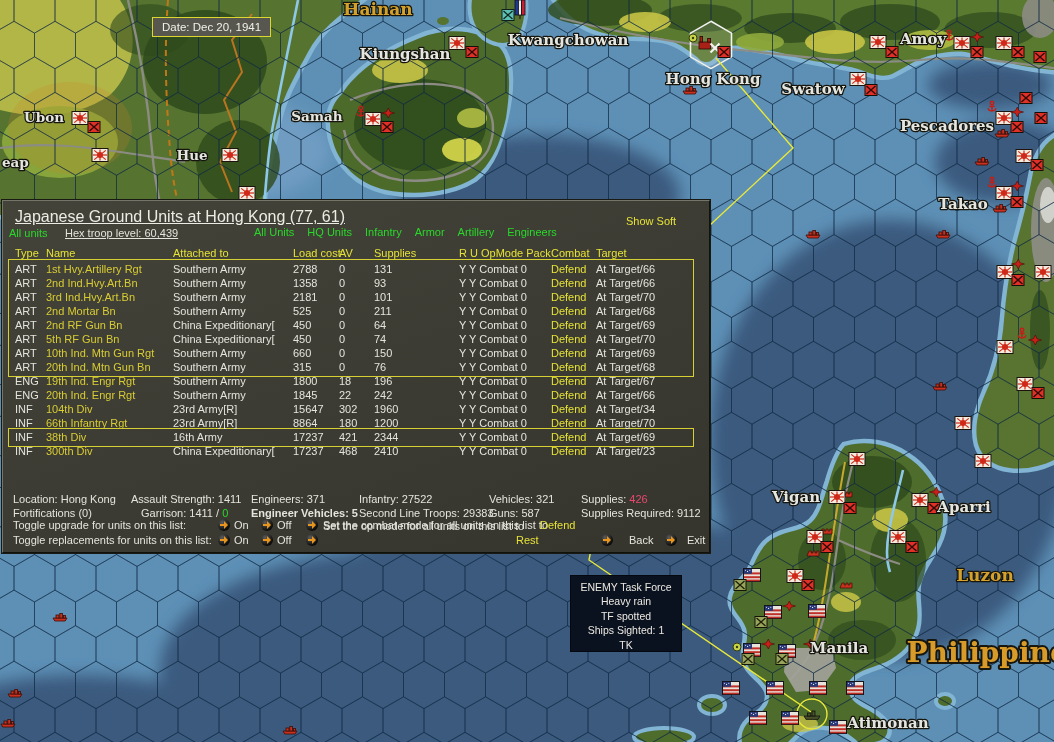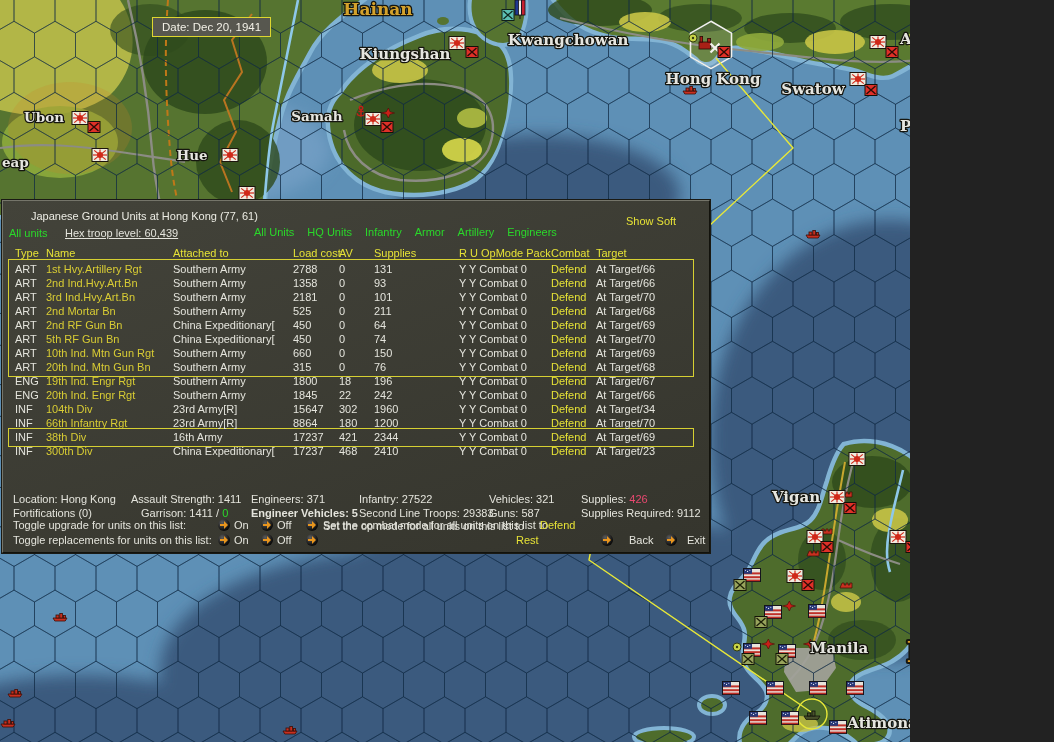--- a/index.html
+++ b/index.html
@@ -1,16 +1,16 @@
 <!DOCTYPE html>
 <html><head>
 <meta charset="utf-8">
 <style>
   html,body{margin:0;padding:0;background:#222;}
-  #screen{position:relative;width:910px;height:742px;overflow:hidden;background:#bef264;
+  #screen{position:relative;width:1054px;height:742px;overflow:hidden;background:#bef264;
           font-family:"Liberation Sans",sans-serif;}
   #mapsvg{position:absolute;left:0;top:0;}
 
   
   text{font-family:"DejaVu Serif",serif;font-weight:bold;paint-order:stroke;stroke:#16160f;stroke-width:2.6px;stroke-linejoin:round;}
   text.city{fill:#e6e6e0;font-size:15px;}
   text.city-sm{fill:#e6e6e0;font-size:13.5px;}
   text.region{fill:#d4a22c;font-size:17px;}
   text.region-xl{fill:#d89a28;font-size:28px;stroke-width:4px;}
 
@@ -23,21 +23,21 @@
              border:1px solid #05080f;color:#ece8e0;font-size:10.5px;text-align:center;
              line-height:14.4px;padding-top:4px;box-sizing:border-box;}
 
   
   .panel{position:absolute;left:2px;top:200px;width:708px;height:353px;box-sizing:border-box;
          background:linear-gradient(160deg,#43433a,#35352d);
          border-top:1px solid #75756a;border-left:1px solid #75756a;
          border-right:1px solid #12120c;border-bottom:1px solid #12120c;
          box-shadow:0 0 0 1px #1a1a14;font-size:11px;color:#e4e4dc;}
   .panel span{position:absolute;white-space:nowrap;line-height:13px;}
-  .p-title{left:28px;top:9px;color:#ecece4;font-size:11px;}
+  .p-title{left:12px;top:9px;color:#ecece4;font-size:16px;text-decoration:underline;}
   .p-showsoft{left:623px;top:14px;color:#e6e236;}
   .p-allunits{left:6px;top:26px;color:#2ad82a;}
   .p-troop{left:62px;top:26px;text-decoration:underline;}
   .p-tabs{position:absolute;left:251px;top:25px;display:flex;gap:13px;}
   .p-tabs .tab{position:static;color:#2ad82a;cursor:pointer;}
   .thead span,.urow .uc{position:absolute;}
   .thead span{color:#e6e236;top:46px;}
   .c-type{left:12px}.c-name{left:43px}.c-attached{left:170px}.c-load{left:290px}.c-av{left:336px}
   .c-supplies{left:371px}.c-opmode{left:456px}.c-combat{left:548px}.c-target{left:593px}
   .urow{position:absolute;left:0;width:708px;height:14px;}
@@ -592,14 +592,21 @@
   <span style="left:274px;top:333px">Off</span>
   <span class="arr" style="left:303px;top:333px"></span>
   <span style="left:320px;top:319px">Set the op mode for all units on this list to</span>
   <span class="ctl-val" style="left:513px;top:333px">Rest</span>
   <span class="arr" style="left:598px;top:333px"></span>
   <span style="left:626px;top:333px">Back</span>
   <span class="arr" style="left:662px;top:333px"></span>
   <span style="left:684px;top:333px">Exit</span>
 </div>
 
-
+<div class="enemy-tip">
+  <div>ENEMY Task Force</div>
+  <div>Heavy rain</div>
+  <div>TF spotted</div>
+  <div>Ships Sighted: 1</div>
+  <div>TK</div>
 </div>
 
+</div>
+
 </body></html>

